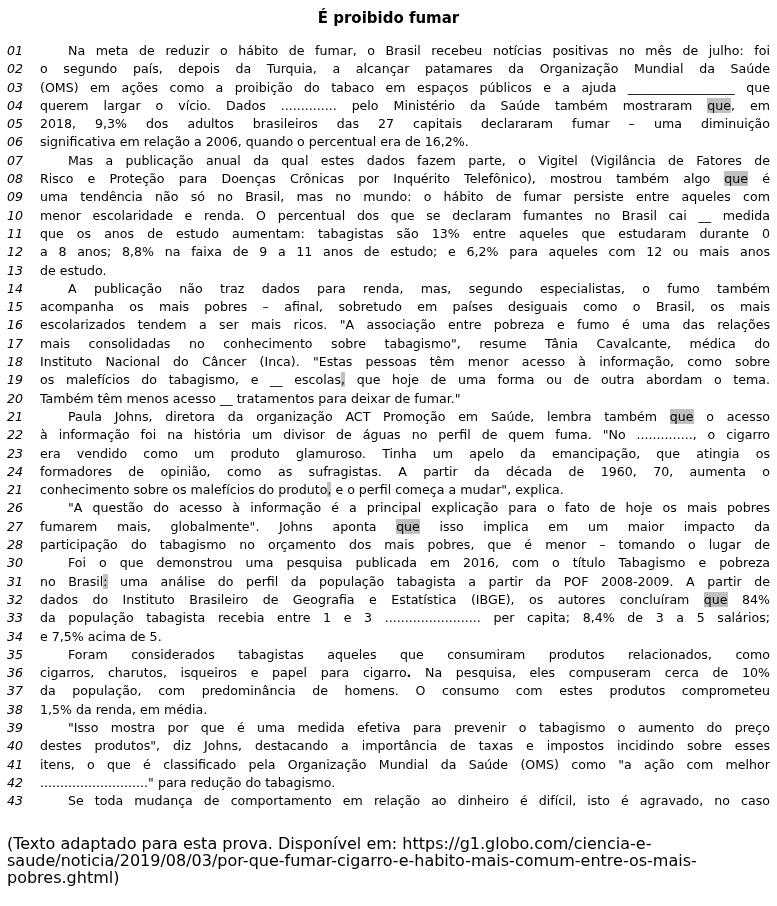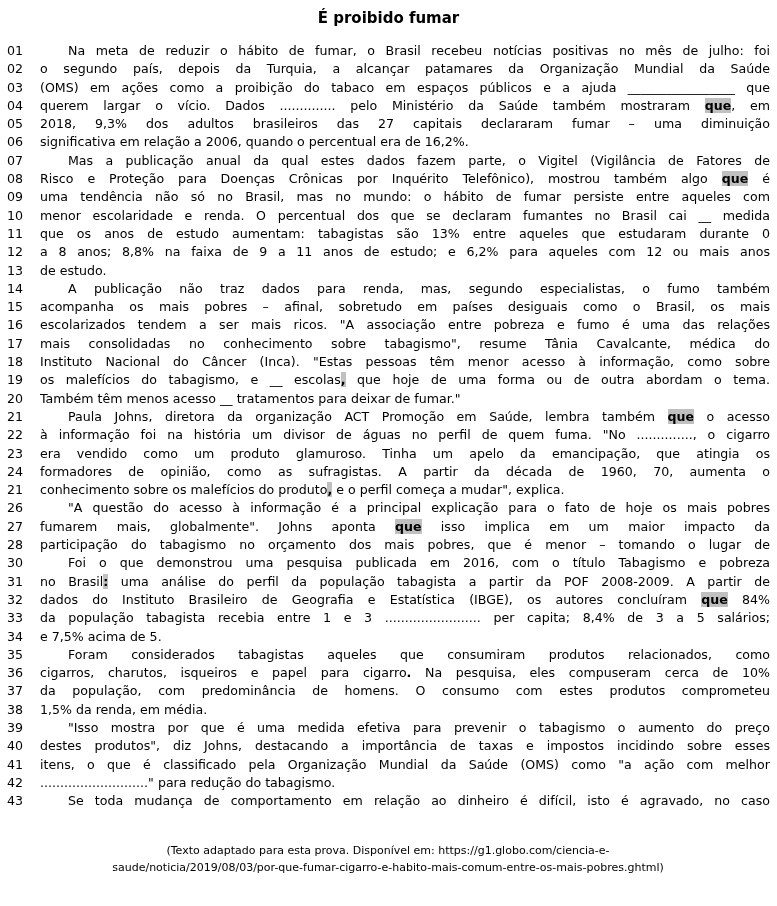--- a/index.html
+++ b/index.html
@@ -21,31 +21,32 @@
   .line {
     display: flex;
     font-size: 12.6px;
     line-height: 18.3px;
     white-space: normal;
   }
   .num {
     width: 24px;
     flex: 0 0 24px;
     margin-right: 9px;
+    font-style: italic;
   }
   .text { flex: 1 1 auto; min-width: 0; }
   .text.justify { text-align: justify; text-align-last: justify; }
   .text.indent { text-indent: 28px; }
-  .hl { font-weight: bold; background: var(--hl, #c0c0c0); }
+  .hl { font-weight: normal; background: var(--hl, #c0c0c0); }
   .b { font-weight: bold; }
   .footer {
-    margin-top: 32px;
-    font-size: 11px;
+    margin-top: 25px;
+    font-size: 16px;
     line-height: 17px;
-    text-align: center;
+    text-align: left;
     padding-right: 1px;
   }
 </style>
 </head>
 <body>
 
 <div class="page">
   <div class="title">É proibido fumar</div>
 
   <div class="body-lines">

